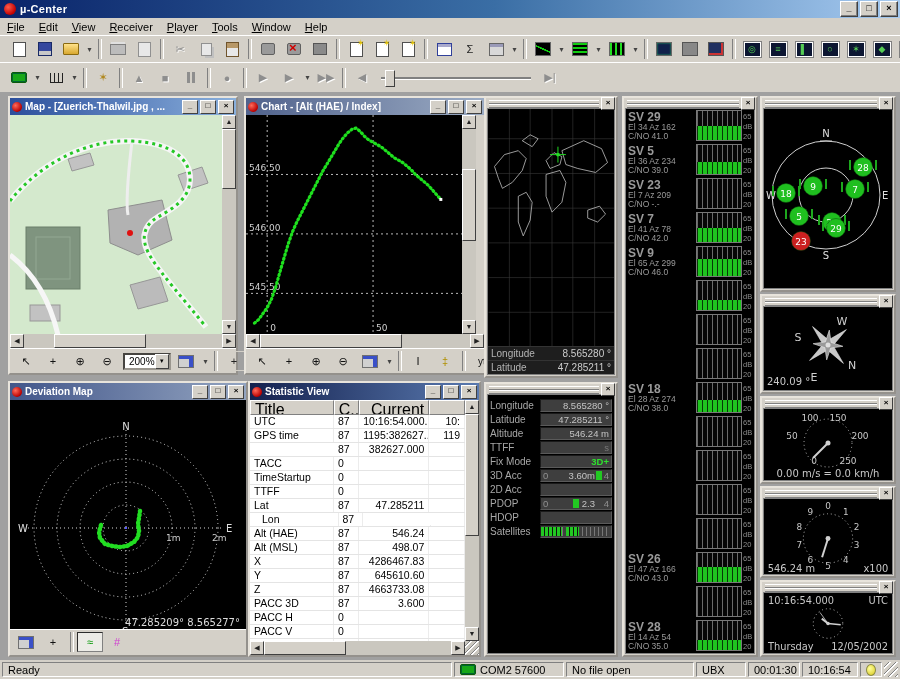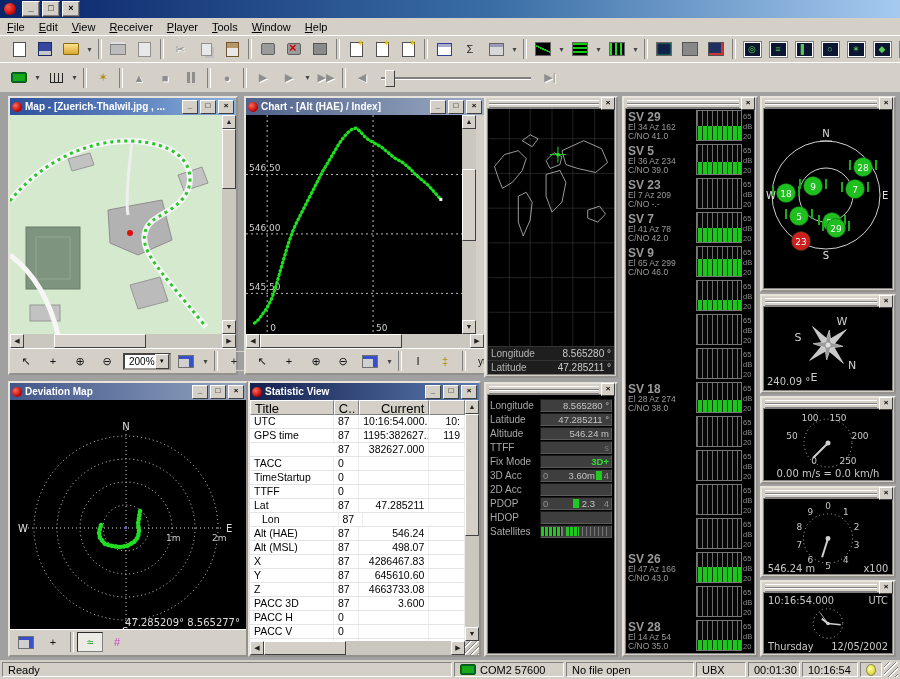--- a/index.html
+++ b/index.html
@@ -93,21 +93,21 @@
     font-size:11px;color:#111;border:1px solid #d4d0c8;margin-right:1px;padding:0 2px;}
   .mini-btn.pressed{border:1px inset #808080;background:#ecebe6;}
   .combo{width:48px;height:17px;background:#fff;border:2px inset #9a968e;font-size:10px;display:flex;align-items:center;
     padding-left:4px;box-sizing:border-box;margin:0 2px;}
   .combo .cb-arrow{margin-left:auto;width:13px;height:13px;background:#d4d0c8;border:1px solid;
     border-color:#fff #404040 #404040 #fff;font-size:7px;line-height:11px;text-align:center;}
   
   .stat-table{flex:1;background:#fff;overflow:hidden;font-size:10.5px;display:flex;flex-direction:column;}
   .thead{display:flex;flex:none;height:15px;}
   .th{background:#d4d0c8;border:1px solid;border-color:#fff #808080 #808080 #fff;box-sizing:border-box;
-    padding:0 4px;font-size:13px;overflow:hidden;white-space:nowrap;}
+    padding:0 4px;font-size:16px;overflow:hidden;white-space:nowrap;}
   .trow{display:flex;height:13px;flex:none;border-bottom:1px solid #e4e4e4;}
   .td{padding:0 4px;box-sizing:border-box;overflow:hidden;white-space:nowrap;border-right:1px solid #ececec;}
   .num{text-align:right;}
   
   .dock{position:absolute;background:#d4d0c8;border:2px outset #e8e4dc;box-sizing:border-box;
     display:flex;flex-direction:column;}
   .grab{height:10px;flex:none;position:relative;margin:0 1px;}
   .grab:before{content:"";position:absolute;left:2px;right:16px;top:2px;height:2px;
     border-top:1px solid #fff;border-bottom:1px solid #808080;}
   .grab:after{content:"";position:absolute;left:2px;right:16px;top:6px;height:2px;
@@ -152,20 +152,21 @@
   .sb-grip{width:14px;height:15px;border:none;
     background:repeating-linear-gradient(135deg,transparent 0 3px,#808080 3px 4px,#fff 4px 5px);}
   .dot-light{width:10px;height:10px;border-radius:50%;background:radial-gradient(circle at 35% 35%,#ffff9a,#d8c820);border:1px solid #8a8a40;}
   svg text{font-family:"DejaVu Sans",sans-serif;}
 </style>
 </head>
 <body>
 
 <div class="abs titlebar">
   <span class="appicon"></span>
+  <span class="tb-caption">µ-Center</span>
   <span class="winbtn">_</span>
   <span class="winbtn">□</span>
   <span class="winbtn">×</span>
 </div>
 <div class="abs menubar" id="menubar">
     <span class="menu-item"><u>F</u>ile</span>
     <span class="menu-item"><u>E</u>dit</span>
     <span class="menu-item"><u>V</u>iew</span>
     <span class="menu-item"><u>R</u>eceiver</span>
     <span class="menu-item"><u>P</u>layer</span>

